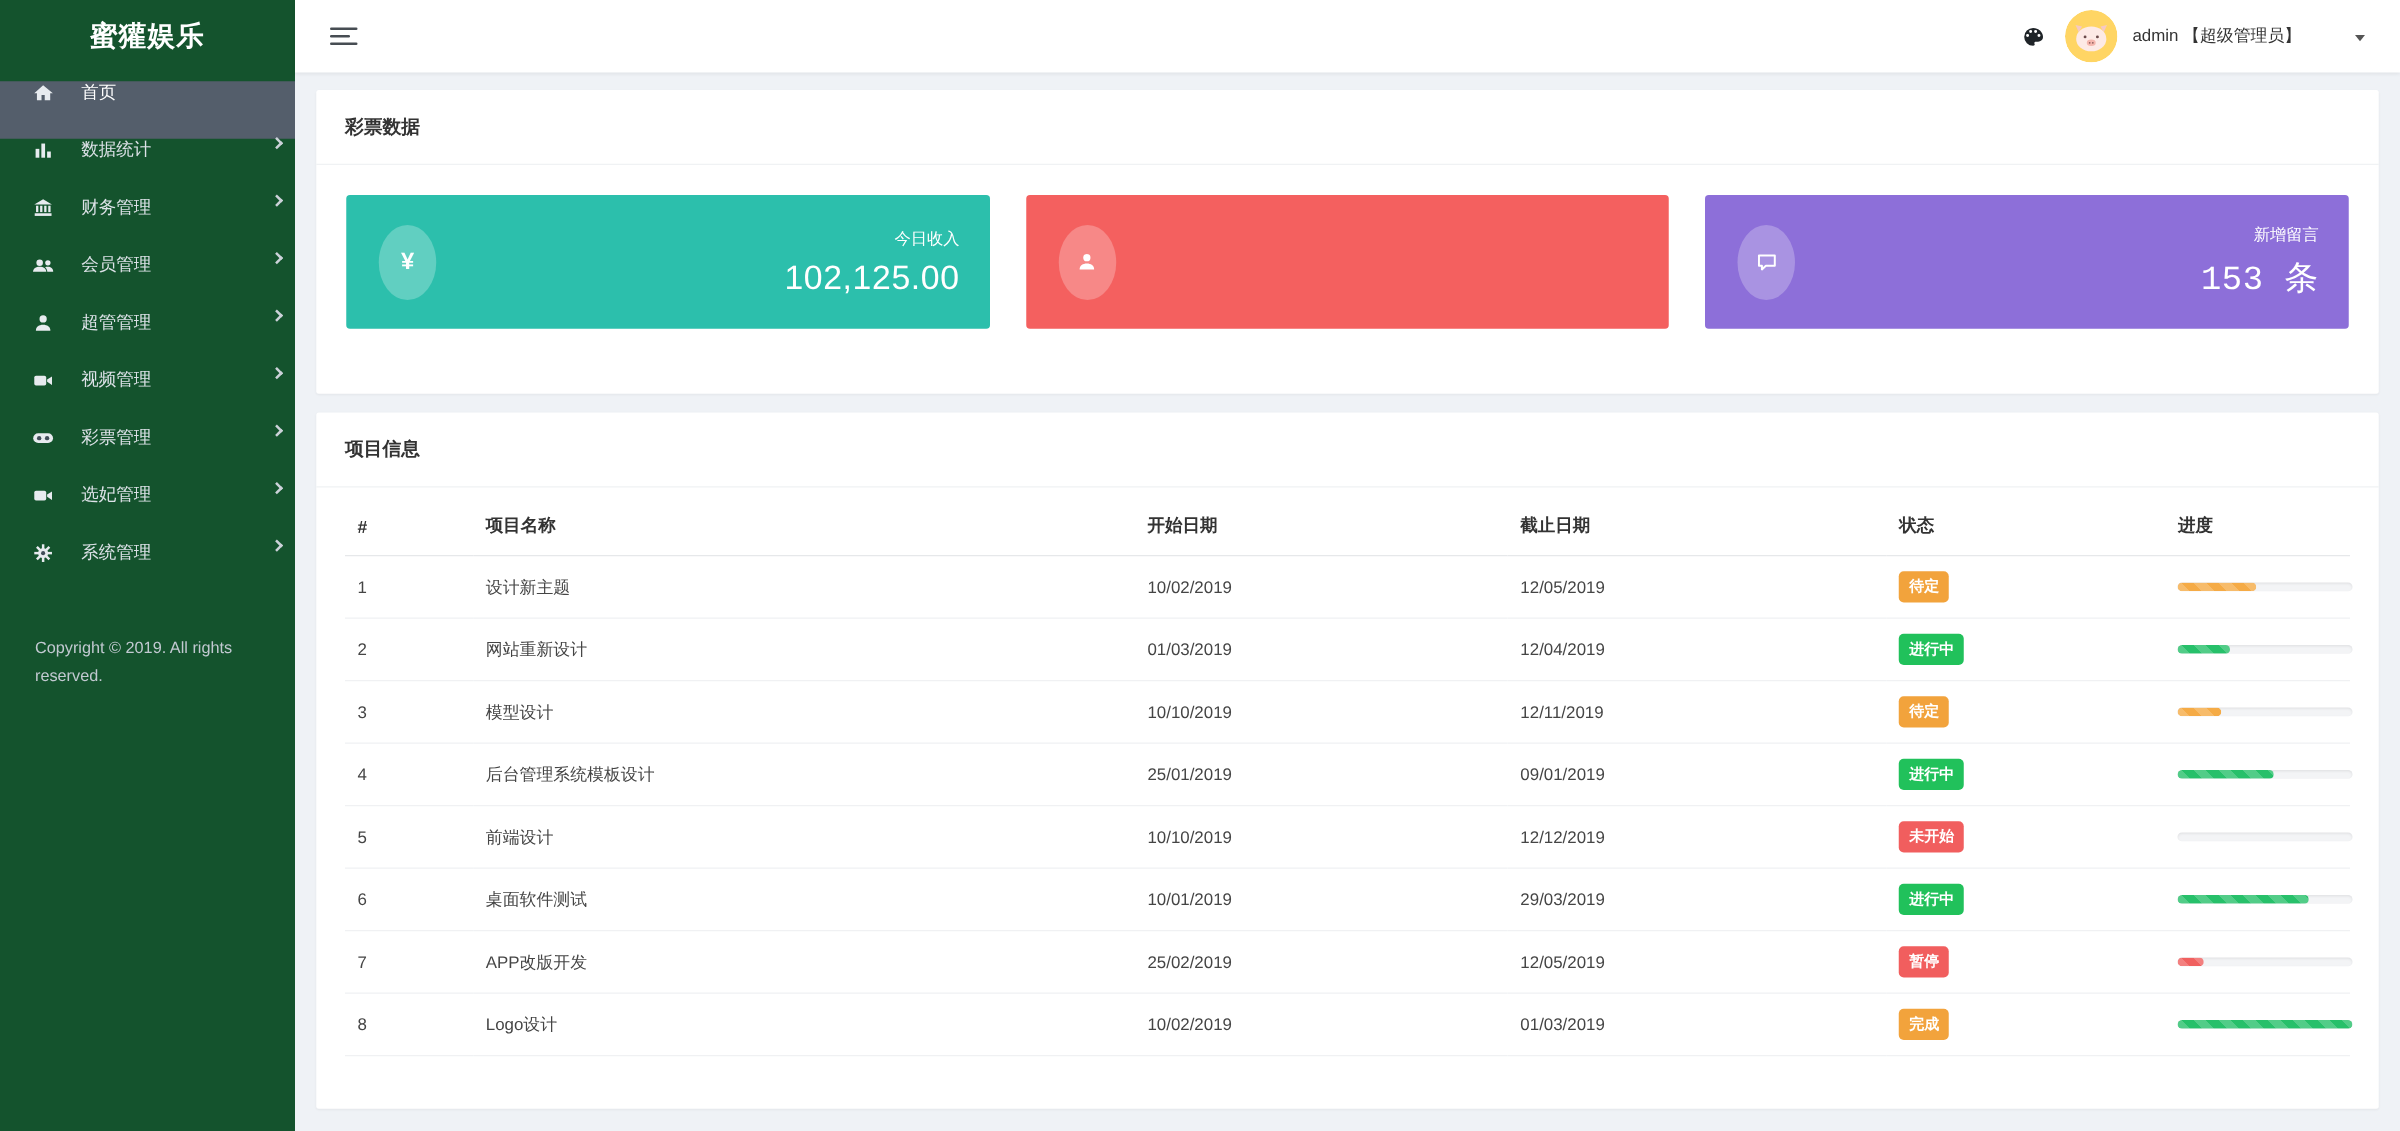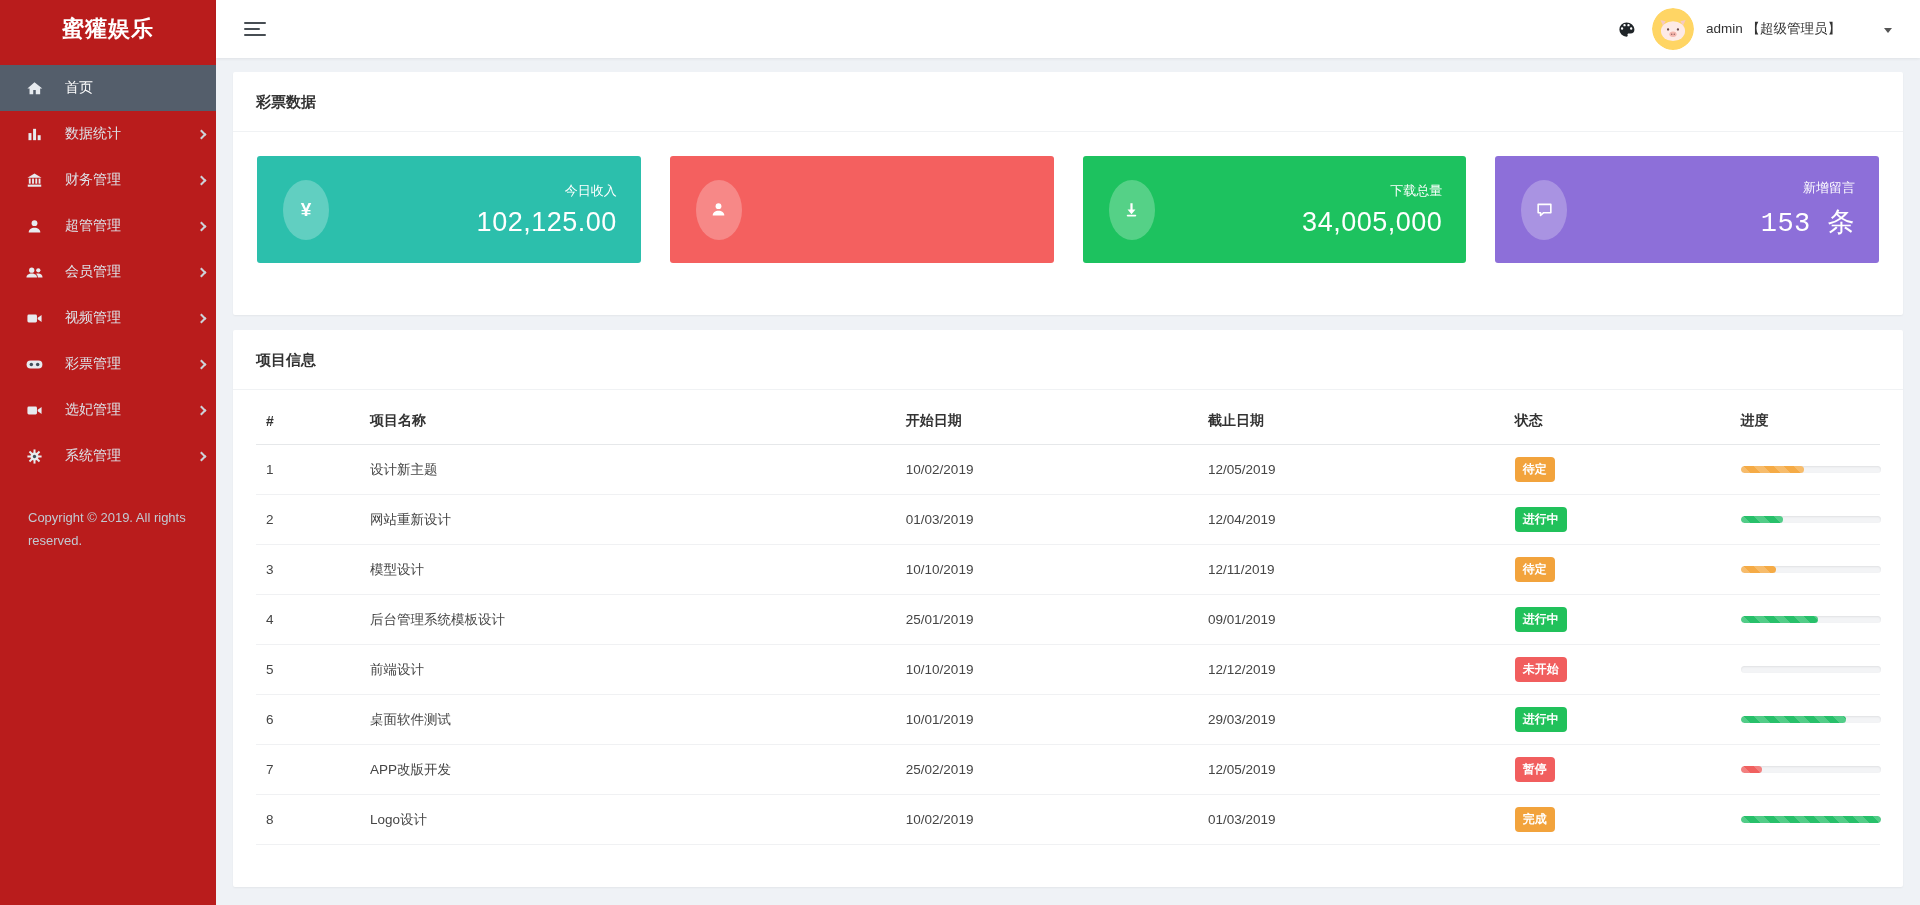--- a/index.html
+++ b/index.html
@@ -1,25 +1,25 @@
 <!DOCTYPE html>
 <html><head>
 <meta charset="utf-8">
 <style>
   * { box-sizing:border-box; margin:0; padding:0; }
   html,body { width:1920px; height:905px; overflow:hidden; }
   body { font-family:"Liberation Sans", sans-serif; background:#eff2f6; }
   .app { display:flex; width:1920px; height:905px; }
 
   
-  .sidebar { width:216px; flex-shrink:0; background:#b91c1c; display:flex; flex-direction:column; }
+  .sidebar { width:236px; flex-shrink:0; background:#14532d; display:flex; flex-direction:column; }
   .logo { height:58px; display:flex; align-items:center; justify-content:center;
           color:#fff; font-size:22px; font-weight:bold; letter-spacing:1px; }
   .nav { padding-top:7px; }
-  .menu-item { height:46px; display:flex; align-items:center; padding:0 11px 0 25px;
+  .menu-item { height:46px; display:flex; padding:0 11px 0 25px;
                color:#dde2e8; font-size:14px; cursor:pointer; }
   .menu-item.active { background:#545e6b; color:#fff; }
   .mi-icon { width:19px; height:19px; margin-right:21px; display:flex; align-items:center;
              justify-content:center; color:#e7ebef; flex-shrink:0; }
   .mi-icon svg { display:block; }
   .chev { margin-left:auto; width:7px; height:7px; border-right:2px solid #ccd2d9;
           border-top:2px solid #ccd2d9; transform:rotate(45deg); }
   .copyright { margin-top:28px; padding:0 28px; color:#c2c9d1; font-size:13px; line-height:1.75; }
 
   
@@ -104,39 +104,39 @@
               <rect x="17.8" y="9.3" width="2.6" height="7.2"></rect>
               <rect x="2.5" y="17.8" width="19" height="3"></rect>
             </svg>
           </span>
     <span class="mi-label">财务管理</span>
     <span class="chev"></span>
   </div>
 
   <div class="menu-item">
     <span class="mi-icon">
-            <svg viewBox="0 0 24 24" width="17" height="17" fill="currentColor">
-              <circle cx="12" cy="7.3" r="4.1"></circle>
-              <path d="M3.8 20.5c0-4.2 3.6-6.6 8.2-6.6s8.2 2.4 8.2 6.6z"></path>
-            </svg>
-          </span>
-    <span class="mi-label">超管管理</span>
-    <span class="chev"></span>
-  </div>
-
-  <div class="menu-item">
-    <span class="mi-icon">
             <svg viewBox="0 0 24 24" width="19" height="19" fill="currentColor">
               <circle cx="8.5" cy="9" r="3.3"></circle>
               <circle cx="16.8" cy="9.2" r="2.7"></circle>
               <path d="M1.8 18.3c0-3.1 2.9-5.1 6.7-5.1s6.7 2 6.7 5.1z"></path>
               <path d="M16.2 18.3c0-2.1-.9-3.7-2.3-4.7.9-.2 1.9-.4 2.9-.4 3 0 5.4 1.7 5.4 5.1z"></path>
             </svg>
           </span>
     <span class="mi-label">会员管理</span>
+    <span class="chev"></span>
+  </div>
+
+  <div class="menu-item">
+    <span class="mi-icon">
+            <svg viewBox="0 0 24 24" width="17" height="17" fill="currentColor">
+              <circle cx="12" cy="7.3" r="4.1"></circle>
+              <path d="M3.8 20.5c0-4.2 3.6-6.6 8.2-6.6s8.2 2.4 8.2 6.6z"></path>
+            </svg>
+          </span>
+    <span class="mi-label">超管管理</span>
     <span class="chev"></span>
   </div>
 
   <div class="menu-item">
     <span class="mi-icon">
             <svg viewBox="0 0 24 24" width="17" height="17" fill="currentColor">
               <rect x="2" y="6.5" width="13.5" height="11" rx="2"></rect>
               <path d="M16.5 10.8 22 7.2v9.6l-5.5-3.6z"></path>
             </svg>
           </span>
@@ -236,32 +236,20 @@
 
   <div class="stat-card" style="background: rgb(244, 96, 95);">
     <span class="stat-icon">
                 <svg viewBox="0 0 24 24" width="17" height="17" fill="currentColor">
                   <circle cx="12" cy="7.3" r="4.1"></circle>
                   <path d="M3.8 20.5c0-4.2 3.6-6.6 8.2-6.6s8.2 2.4 8.2 6.6z"></path>
                 </svg>
               </span>
   </div>
 
-  <div class="stat-card" style="background: rgb(29, 194, 95);">
-    <span class="stat-icon">
-                <svg viewBox="0 0 24 24" width="19" height="19" fill="currentColor">
-                  <path d="M10.6 4h2.8v8h3.6L12 18l-5-6h3.6z"></path>
-                  <rect x="6" y="18.5" width="12" height="2.2" rx="1"></rect>
-                </svg>
-              </span>
-    <span class="stat-text">
-      <div class="stat-label">下载总量</div>
-      <div class="stat-value">34,005,000</div>
-    </span>
-  </div>
 
   <div class="stat-card" style="background: rgb(141, 111, 217); font-family: Liberation Mono, monospace;">
     <span class="stat-icon">
                 <svg viewBox="0 0 24 24" width="19" height="19" fill="none" stroke="currentColor" stroke-width="2" stroke-linejoin="round">
                   <path d="M4 5.5h16V16h-9l-4 3.6V16H4z"></path>
                 </svg>
               </span>
     <span class="stat-text">
       <div class="stat-label">新增留言</div>
       <div class="stat-value">153 条</div>

